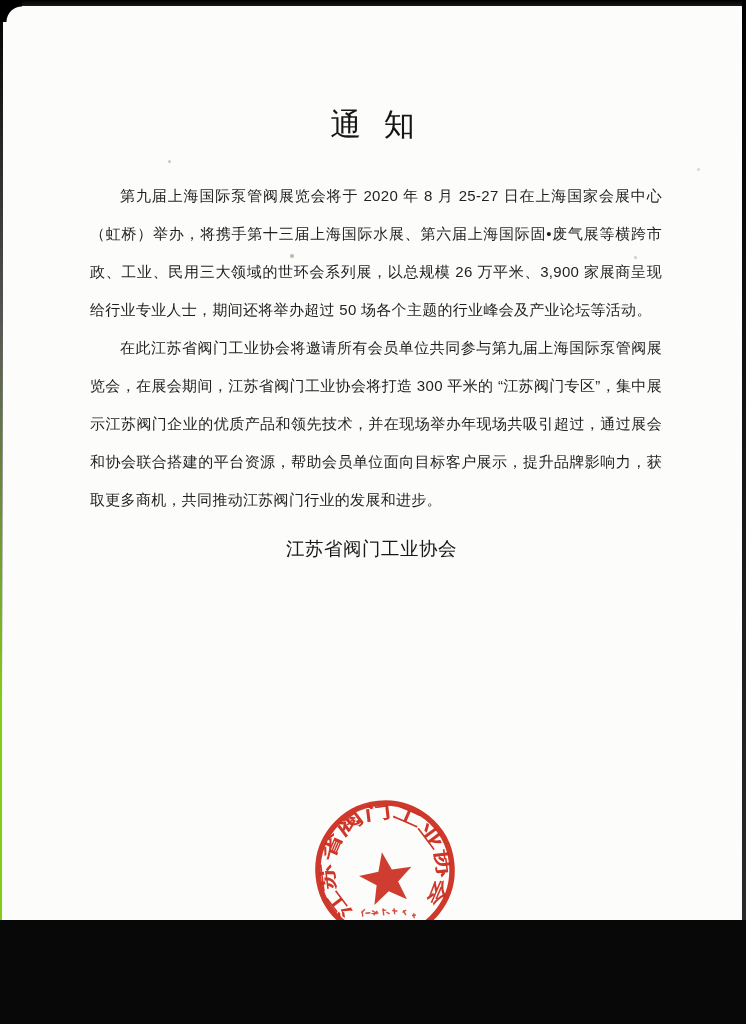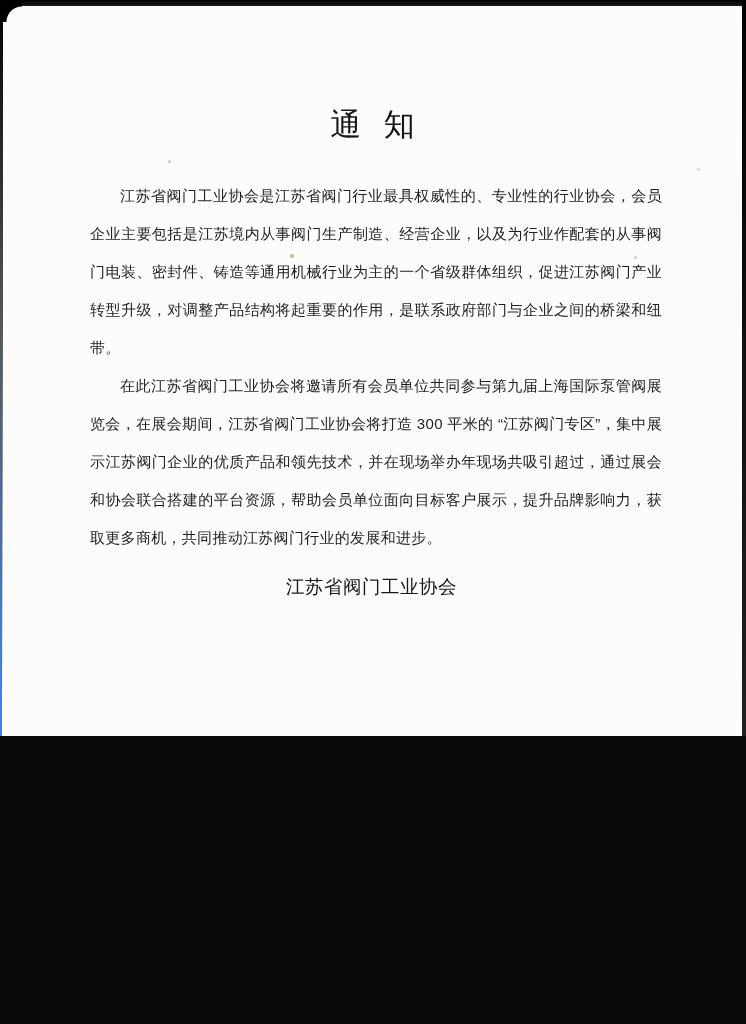--- a/index.html
+++ b/index.html
@@ -7,21 +7,21 @@
     --paper:#fcfcfb;
     --ink:#1f1f1f;
   }
   html,body{margin:0;padding:0;}
   body{
     width:746px;height:1024px;
     background:#080808;
     font-family:"Liberation Sans", sans-serif;
     overflow:hidden;
   }
-  .scan-page{position:relative;width:746px;height:736px;background:#3b82f6;overflow:hidden;}
+  .scan-page{position:relative;width:746px;height:920px;background:#84cc16;overflow:hidden;}
   .paper{
     position:absolute;top:5px;left:2px;right:4px;bottom:0;
     background:var(--paper);
     border-top-left-radius:16px;
     border-top-right-radius:3px;
   }
   
   .edge-top{position:absolute;top:0;left:0;width:746px;height:6px;background:linear-gradient(#000,#1a1a1a);z-index:6;}
   .edge-left{position:absolute;top:0;left:0;width:3px;height:700px;background:linear-gradient(#000 0%,#555 45%,rgba(120,120,120,0) 100%);z-index:6;}
   .edge-right{position:absolute;top:0;right:0;width:4px;height:1024px;background:linear-gradient(#000,#2e2e2e);z-index:6;}
@@ -79,21 +79,21 @@
   <div class="speck" style="left:168px;top:160px;width:3px;height:3px;background:#9a9a9a;"></div>
   <div class="speck" style="left:290px;top:254px;width:4px;height:4px;background:#8d7c5c;"></div>
   <div class="speck" style="left:634px;top:256px;width:3px;height:3px;background:#aaaaaa;"></div>
   <div class="speck" style="left:138px;top:418px;width:3px;height:3px;background:#b5b5b5;"></div>
   <div class="speck" style="left:697px;top:168px;width:3px;height:3px;background:#bbbbbb;"></div>
   <div class="speck" style="left:520px;top:962px;width:3px;height:3px;background:#c7c7c7;"></div>
 
   <div class="content">
     <h1 class="doc-title">通 知</h1>
     <div class="body-paragraphs">
-        <p><span>江苏省阀门工业协会是江苏省阀门行业最具权威性的、专业性的行业协会，会员企业主要包括是江苏境内从事阀门生产制造、经营企业，以及为行业作配套的从事阀门电装、密封件、铸造等通用机械行业为主的一个省级群体组织，促进江苏阀门产业转型升级，对调整产品结构将起重要的作用，是联系政府部门与企业之间的桥梁和纽带。</span></p>
+        <p><span>第九届上海国际泵管阀展览会将于 2020 年 8 月 25-27 日在上海国家会展中心（虹桥）举办，将携手第十三届上海国际水展、第六届上海国际固•废气展等横跨市政、工业、民用三大领域的世环会系列展，以总规模 26 万平米、3,900 家展商呈现给行业专业人士，期间还将举办超过 50 场各个主题的行业峰会及产业论坛等活动。</span></p>
         <p><span>在此江苏省阀门工业协会将邀请所有会员单位共同参与第九届上海国际泵管阀展览会，在展会期间，江苏省阀门工业协会将打造 300 平米的 </span><span class="bold">“江苏阀门专区”</span><span>，集中展示江苏阀门企业的优质产品和领先技术，并在现场举办</span><span class="bold">年现场共吸引超过</span><span>，通过展会和协会联合搭建的平台资源，帮助会员单位面向目标客户展示，提升品牌影响力，获取更多商机，共同推动江苏阀门行业的发展和进步。</span></p>
       </div>
     <div class="signature-row">江苏省阀门工业协会</div>
   </div>
 
   <div class="stamp-wrap">
     <svg width="170" height="170" viewBox="-85 -85 170 170">
       <circle cx="0" cy="0" r="67" fill="none" style="stroke:var(--stamp-red);" stroke-width="5.5" opacity="0.95"></circle>
       <path id="seal-arc" d="M -36.1 37.4 A 52 52 0 1 1 36.1 37.4" fill="none" stroke="none"></path>
       <text font-size="16.5" font-weight="bold" style="fill:var(--stamp-red);" opacity="0.96">

